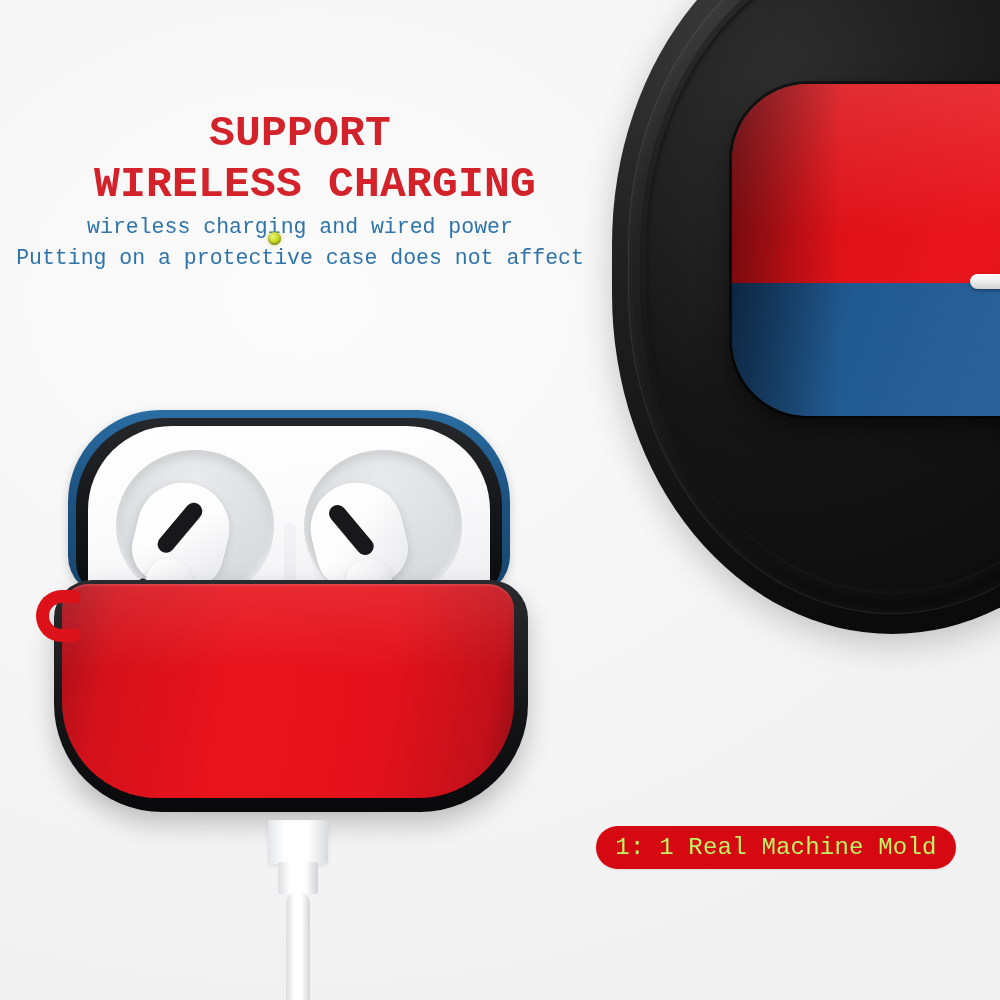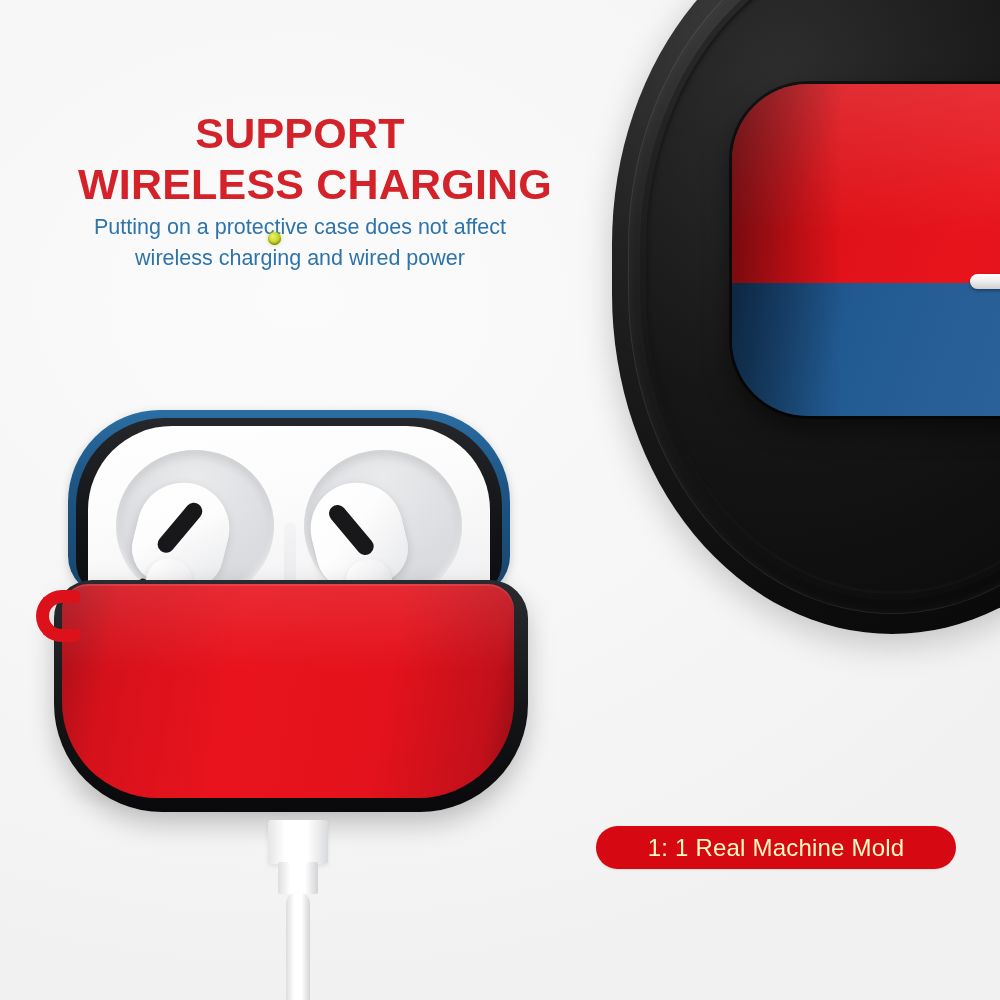--- a/index.html
+++ b/index.html
@@ -11,20 +11,21 @@
     font-family: "Liberation Sans", sans-serif;
   }
 
   #canvas {
     position: relative;
     width: 1000px;
     height: 1000px;
     overflow: hidden;
     background:
       radial-gradient(ellipse 900px 700px at 30% 30%, #fbfbfb 0%, #f6f6f6 55%, #f1f1f1 100%);
+    font-family: Liberation Mono, monospace;
   }
 
   
   .headline {
     position: absolute;
     left: 0;
     top: 108px;
     width: 600px;
     text-align: center;
     color: #d32229;
@@ -51,21 +52,21 @@
 
   
   .badge {
     position: absolute;
     left: 596px;
     top: 826px;
     width: 360px;
     height: 43px;
     border-radius: 22px;
     background: #d60812;
-    color: #fef9c3;
+    color: #bef264;
     font-size: 24px;
     line-height: 43px;
     text-align: center;
     letter-spacing: 0.2px;
     box-shadow: 0 1px 2px rgba(0,0,0,0.10);
   }
 
   
   .pad-wrap {
     position: absolute;
@@ -385,22 +386,22 @@
 
     </div>
   </div>
 
   <div class="headline">
     <span class="l1">SUPPORT</span>
     <span class="l2">WIRELESS CHARGING</span>
   </div>
 
   <div class="subcopy">
+    <span>wireless charging and wired power</span>
     <span>Putting on a protective case does not affect</span>
-    <span>wireless charging and wired power</span>
   </div>
 
   <div class="shadow-open"></div>
 
   <div class="open-wrap">
     <div class="lid-blue"></div>
     <div class="lid-black"></div>
 
     <div class="shell-white">
       <div class="well left"></div>

